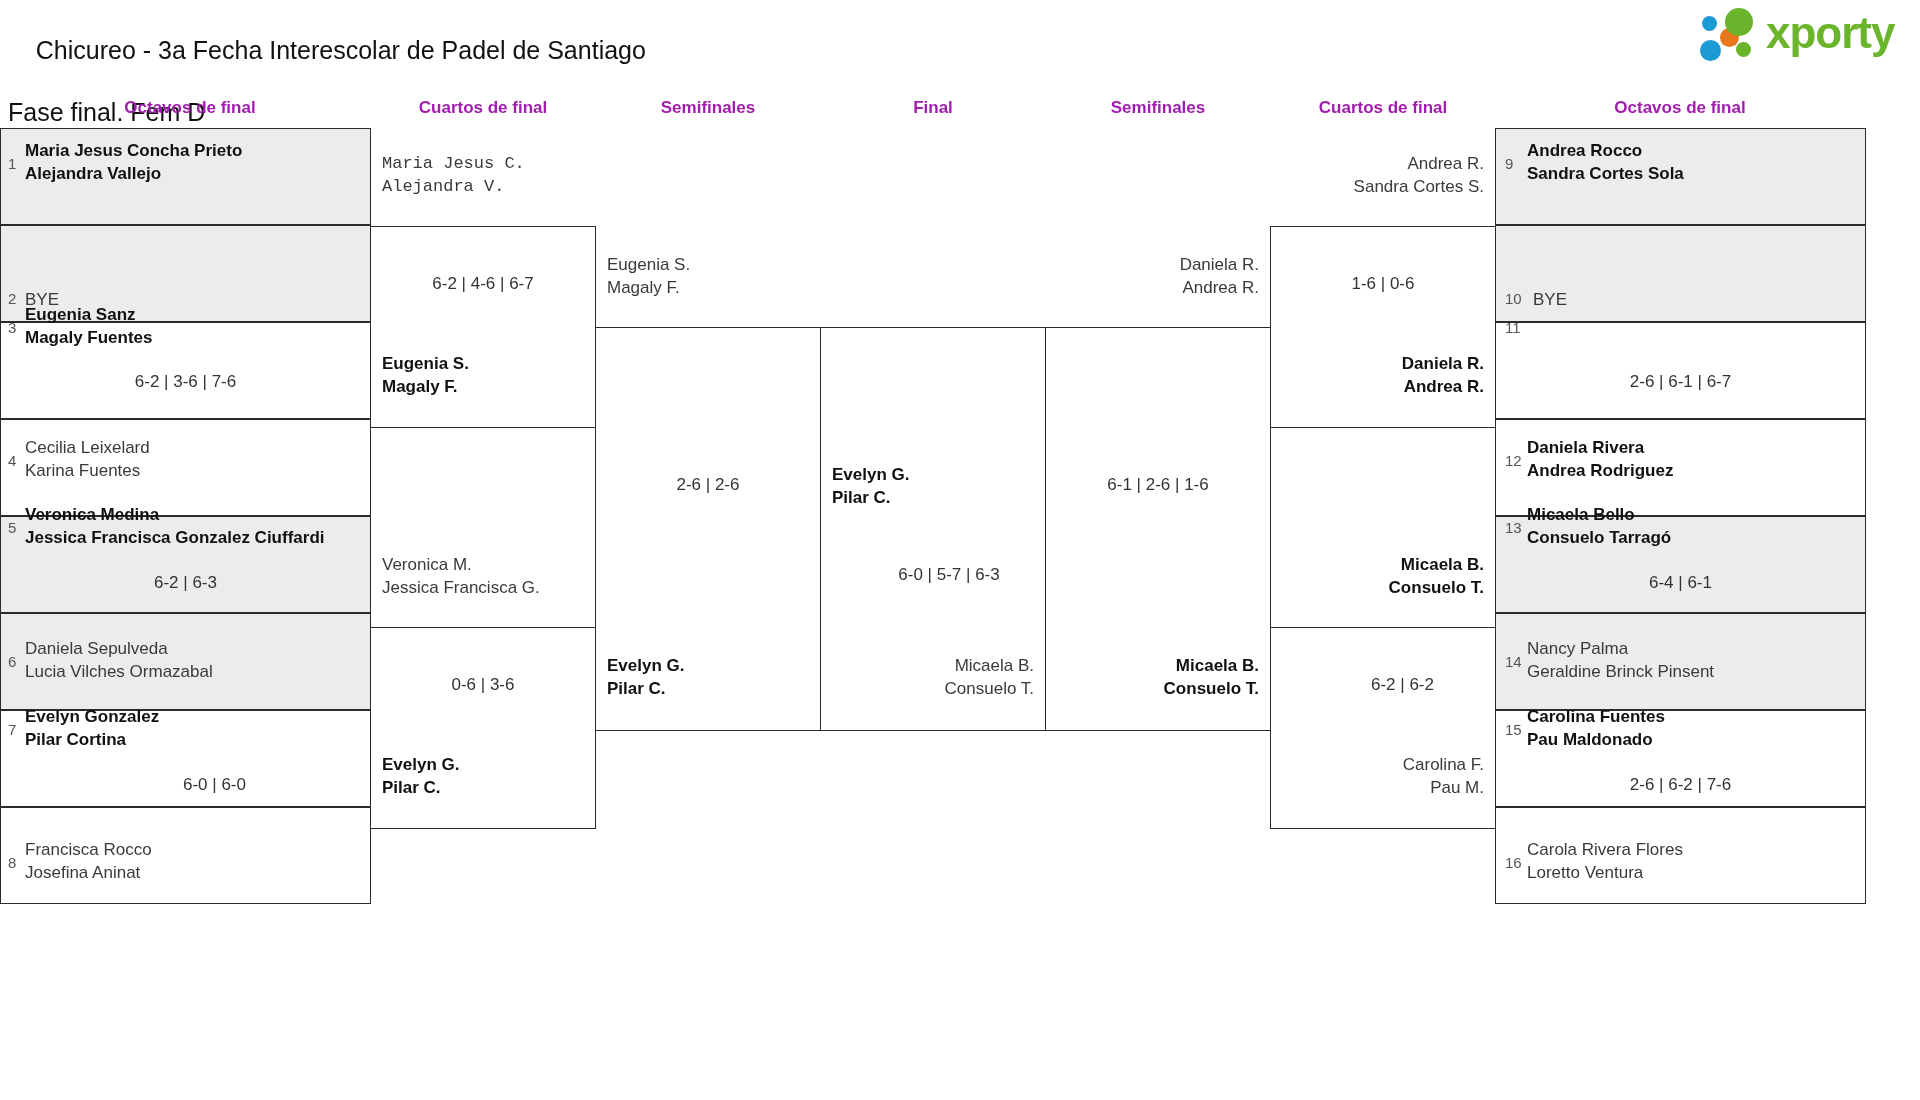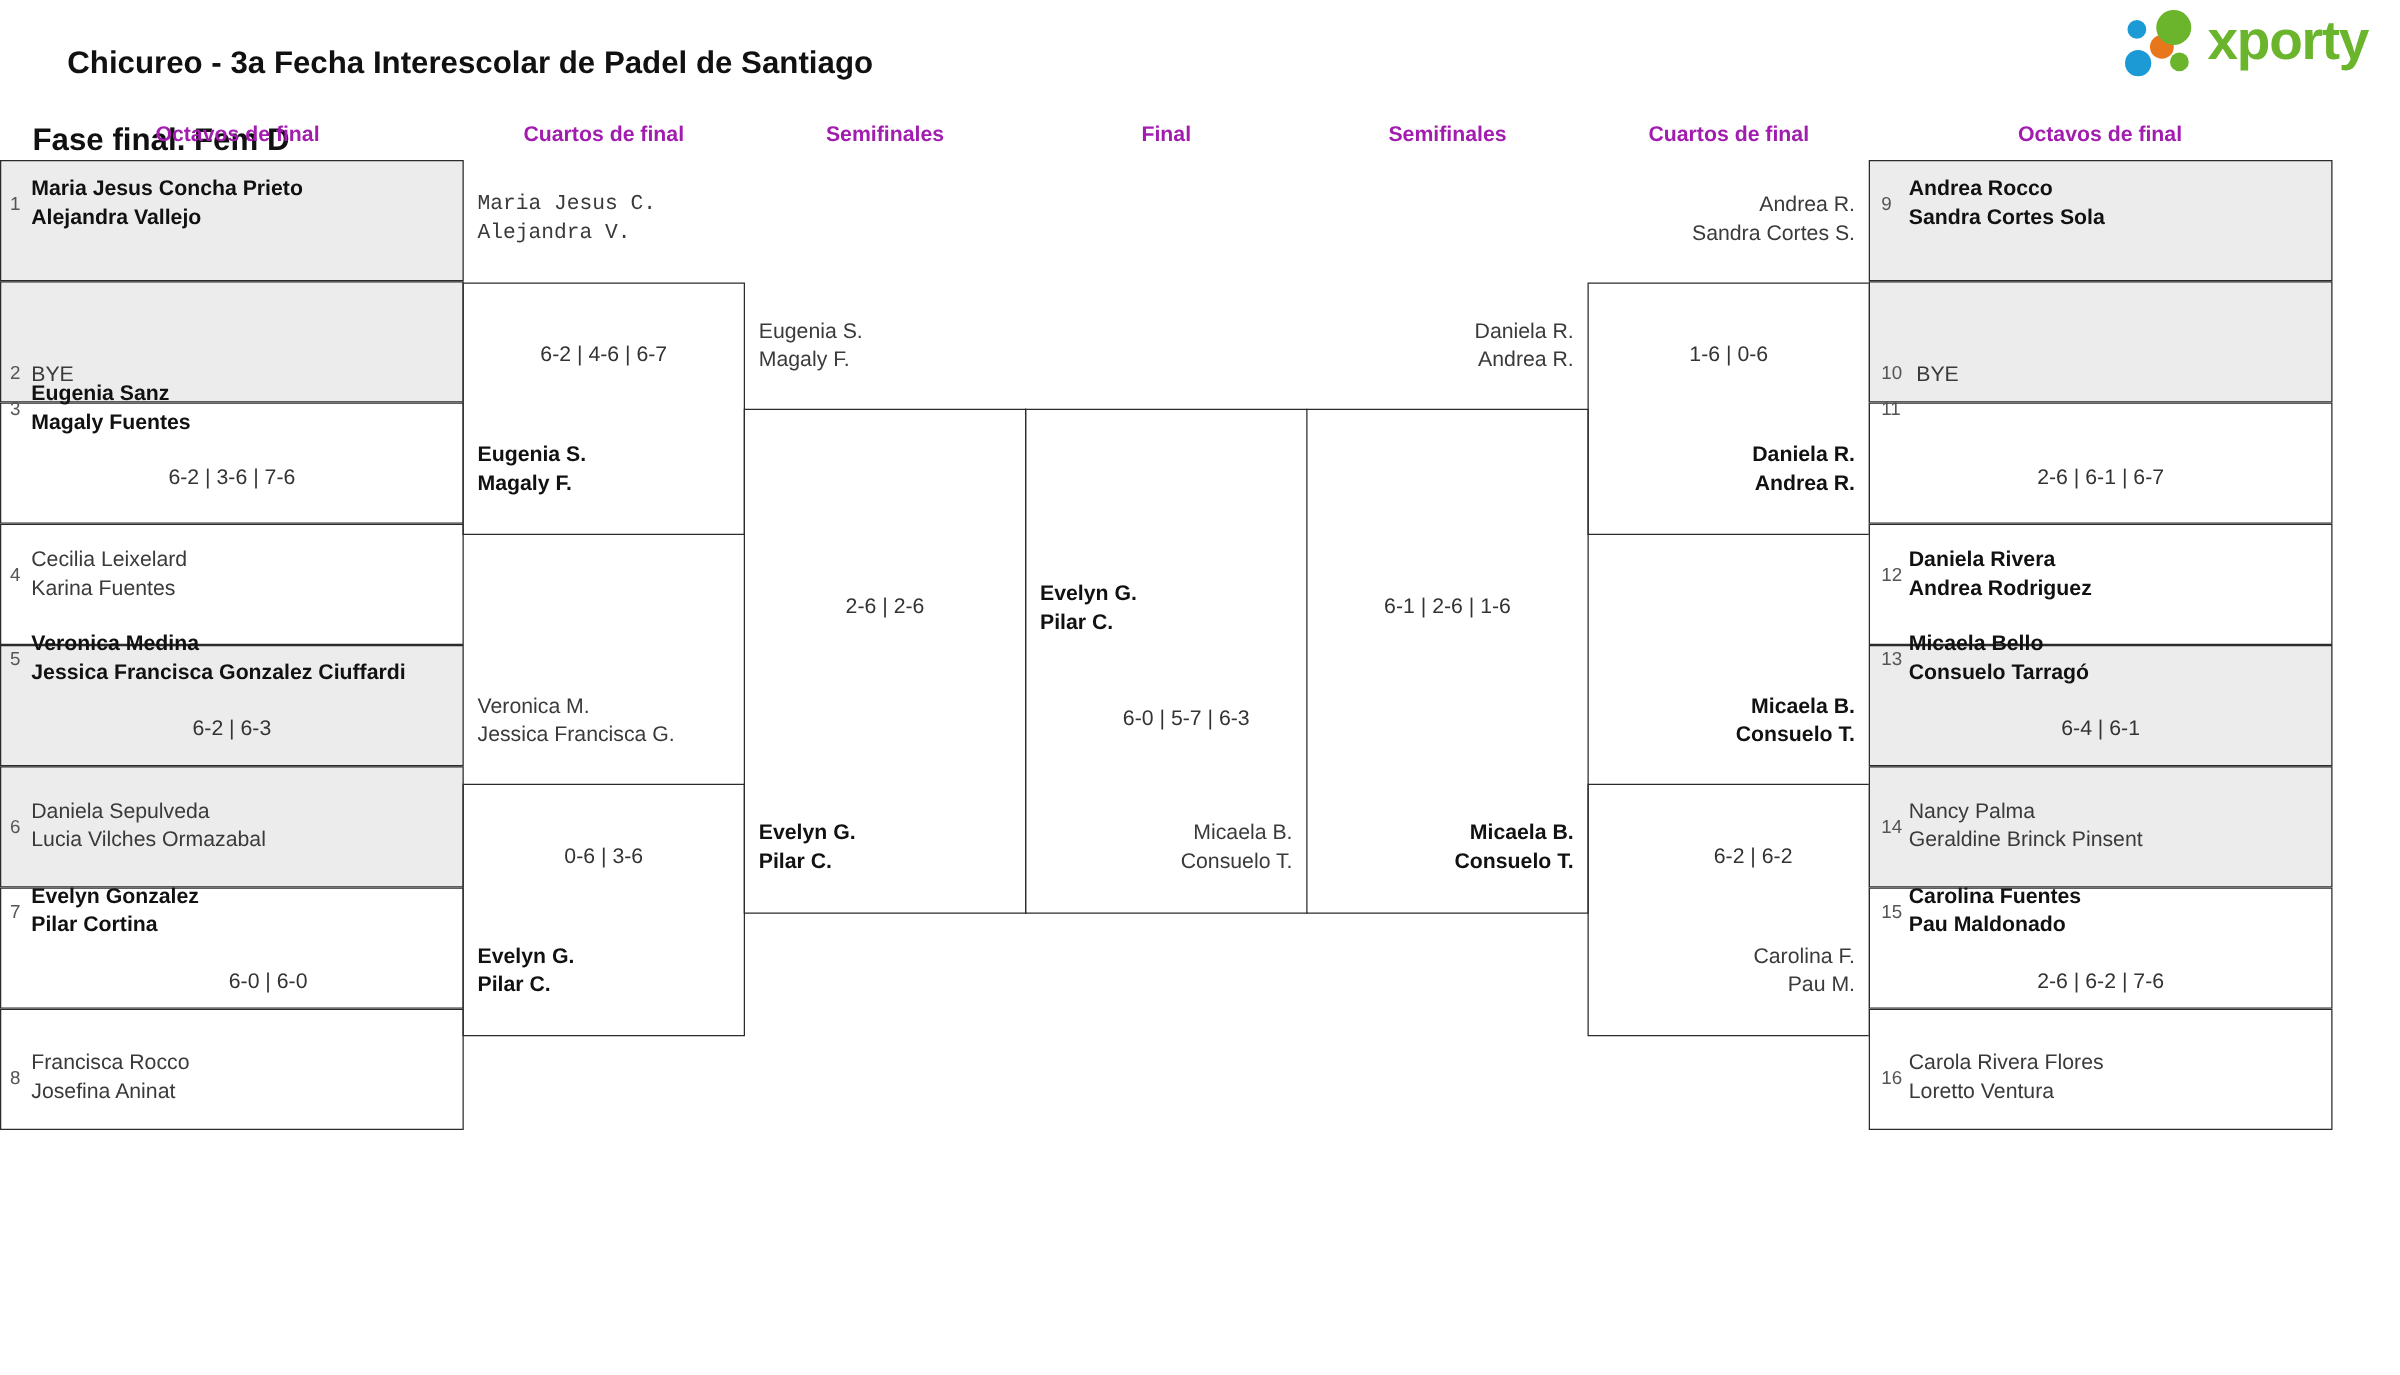--- a/index.html
+++ b/index.html
@@ -5,21 +5,21 @@
   html,body{margin:0;padding:0;}
   body{
     width:1920px;height:1100px;background:#ffffff;
     font-family:"Liberation Sans", sans-serif;
     color:#1a1a1a;overflow:hidden;position:relative;
   }
   #stage{position:absolute;left:0;top:0;width:1920px;height:1100px;}
 
   
   .title{position:absolute;left:8px;top:4px;font-size:25px;line-height:31px;
-         font-weight:700;color:#111;white-space:pre;margin-left:18px;}
+         font-weight:400;color:#111;white-space:pre;}
   .title .l2{display:block;}
 
   .logo{position:absolute;left:1700px;top:6px;width:210px;height:54px;}
   .logo .word{position:absolute;left:66px;top:2px;font-size:44px;line-height:50px;
               font-weight:700;color:#6ab52b;letter-spacing:-1px;}
   .dot{position:absolute;border-radius:50%;}
 
   
   .rhdr{position:absolute;top:98px;font-size:17px;font-weight:700;color:#a21caf;
         text-align:center;white-space:nowrap;}

